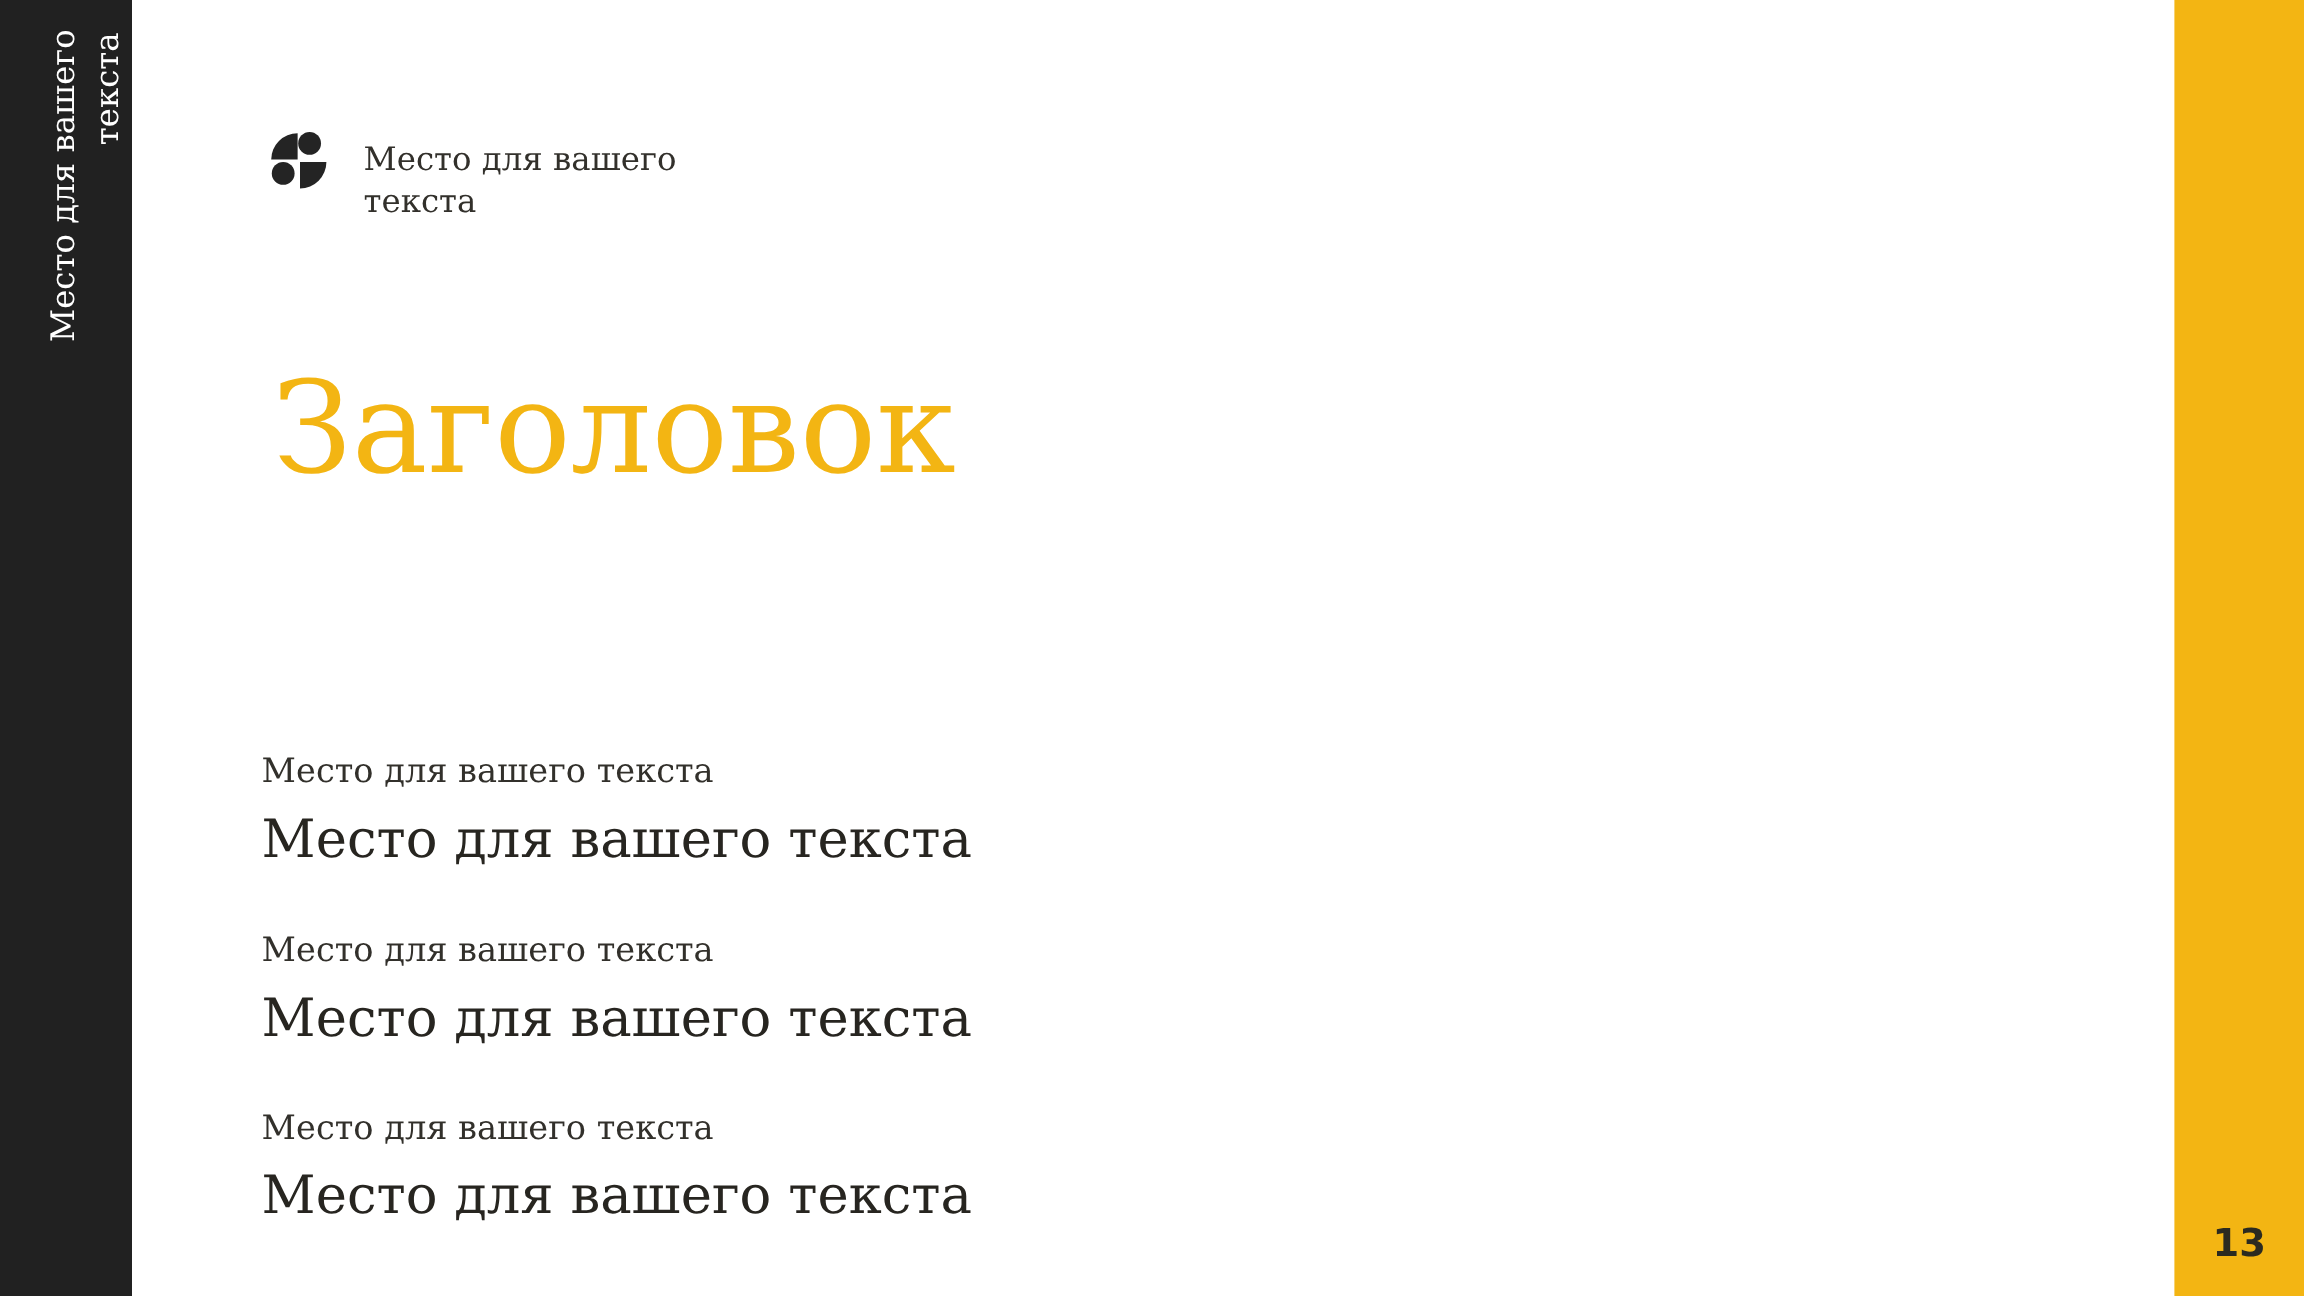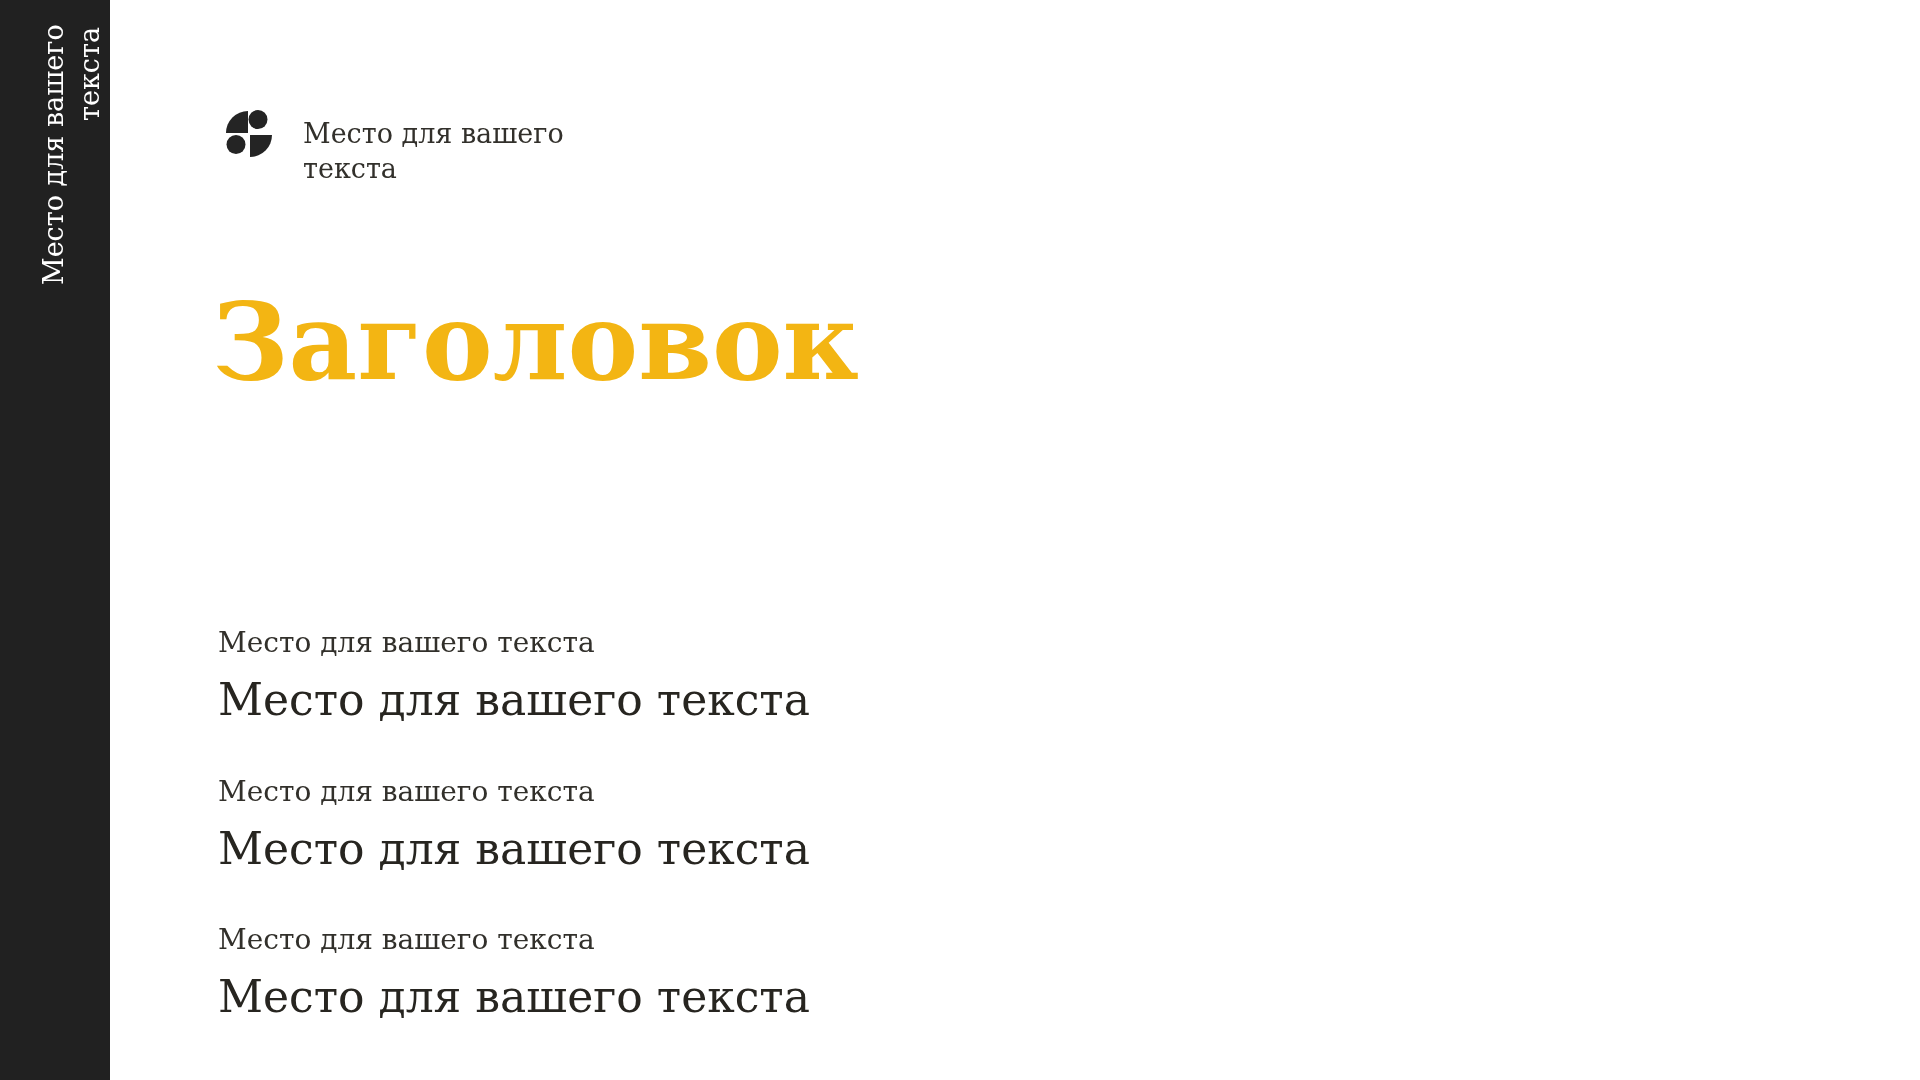--- a/index.html
+++ b/index.html
@@ -51,23 +51,23 @@
     left: 303px; top: 116px;
     font-size: 27px;
     line-height: 35px;
     color: var(--text-label);
   }
 
   
   .title {
     position: absolute;
     left: 212px; top: 283px;
-    margin: 0;
+    margin: 15px;
     font-size: 106px;
-    font-weight: 700;
+    font-weight: 400;
     line-height: 1.12;
     color: var(--accent);
     white-space: nowrap;
   }
 
   
   .item {
     position: absolute;
     left: 218px;
     white-space: nowrap;
@@ -142,14 +142,17 @@
     <div class="item item-2">
       <p class="item-label">Место для вашего текста</p>
       <p class="item-text">Место для вашего текста</p>
     </div>
     <div class="item item-3">
       <p class="item-label">Место для вашего текста</p>
       <p class="item-text">Место для вашего текста</p>
     </div>
   </section>
 
+  <aside class="accent-bar">
+    <div class="page-number">13</div>
+  </aside>
 
 </div>
 
 </body></html>

